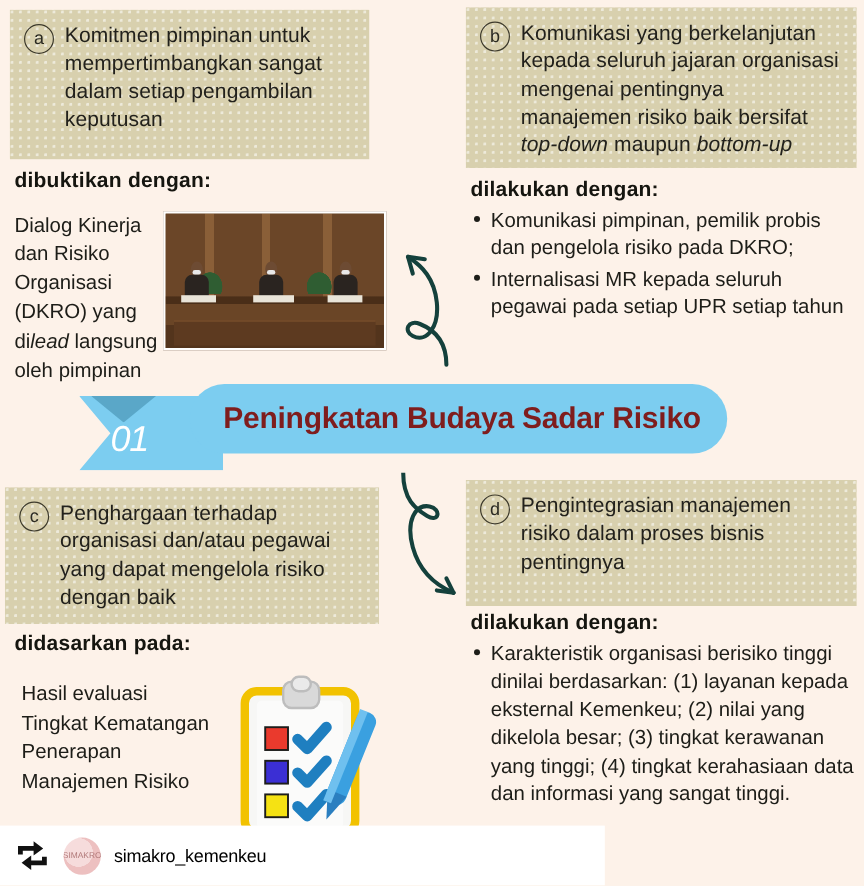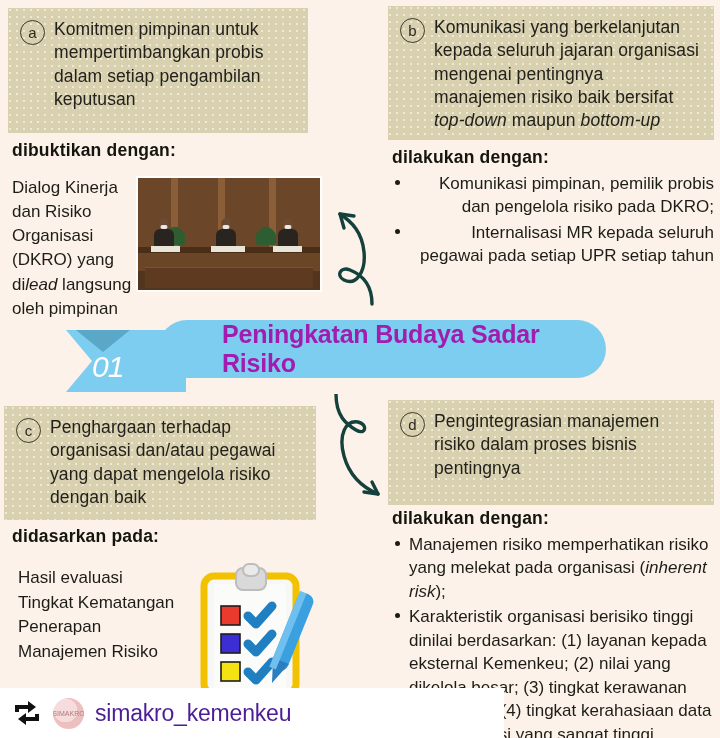--- a/index.html
+++ b/index.html
@@ -120,51 +120,51 @@
     font-size:30px;font-weight:normal;font-style:italic;color:#ffffff;
     letter-spacing:-1px;
   }
   .banner-pill{
     position:absolute;left:92px;top:0;
     height:58px;width:448px;
     background:#7ccdf0;border-radius:29px;
     display:flex;align-items:center;
   }
   .banner-title{
-    font-size:25px;font-weight:bold;color:#a21caf;
-    margin-left:64px;letter-spacing:-.2px;
+    font-size:25px;font-weight:bold;color:#7f1d1d;
+    margin-left:28px;letter-spacing:-.2px;
   }
 
   
   .arrow{position:absolute;}
 
   
   .clipboard{position:absolute;}
 
   
   .ig-bar{
     position:absolute;left:0;bottom:0;width:504px;height:50px;
     background:#ffffff;display:flex;align-items:center;gap:11px;
     padding-left:12px;box-sizing:border-box;
   }
   .ig-avatar{
     width:31px;height:31px;border-radius:50%;
     background:radial-gradient(circle at 40% 40%, #f6dcdc 0 45%, #edc0c0 46% 100%);
     display:flex;align-items:center;justify-content:center;
     font-size:7px;color:#b07878;overflow:hidden;
   }
-  .ig-name{font-size:23px;color:#4c1d95;letter-spacing:-.2px;}
+  .ig-name{font-size:15px;color:#000000;letter-spacing:-.2px;}
 </style>
 </head>
 <body>
 
 <div class="stamp" style="left:8px;top:8px;width:300px;height:125px;">
   <div class="stamp-inner">
     <div class="letter">a</div>
-    <div class="stamp-text">Komitmen pimpinan untuk mempertimbangkan probis dalam setiap pengambilan keputusan</div>
+    <div class="stamp-text">Komitmen pimpinan untuk mempertimbangkan sangat dalam setiap pengambilan keputusan</div>
   </div>
 </div>
 
 <div class="sub-head" style="left:12px;top:140px;">dibuktikan dengan:</div>
 
 <div class="body-text" style="left:12px;top:176px;width:128px;">
   <span>Dialog Kinerja dan Risiko Organisasi (DKRO) yang di</span><i>lead</i><span> langsung oleh pimpinan</span>
 </div>
 
 <div class="photo" style="left:136px;top:176px;width:186px;height:116px;">
@@ -197,21 +197,21 @@
   <div class="stamp-inner">
     <div class="letter">b</div>
     <div class="stamp-text">
       <span>Komunikasi yang berkelanjutan kepada seluruh jajaran organisasi mengenai pentingnya manajemen risiko baik bersifat </span><i>top-down</i><span> maupun </span><i>bottom-up</i>
     </div>
   </div>
 </div>
 
 <div class="sub-head" style="left:392px;top:147px;">dilakukan dengan:</div>
 
-<ul class="bullets" style="left:392px;top:172px;width:322px;text-align:right;">
+<ul class="bullets" style="left:392px;top:172px;width:322px;">
   <li>Komunikasi pimpinan, pemilik probis dan pengelola risiko pada DKRO;</li>
   <li>Internalisasi MR kepada seluruh pegawai pada setiap UPR setiap tahun</li>
 </ul>
 
 <svg class="arrow" style="left:326px;top:186px;" width="80" height="120" viewBox="0 0 80 120">
   <path d="M46 118 C 46 96, 34 88, 24 84 C 14 80, 10 90, 18 94 C 30 100, 40 86, 38 66 C 36 46, 26 36, 14 28" fill="none" stroke="#14413c" stroke-width="3.4" stroke-linecap="round"></path>
   <path d="M14 28 L 18 42 M14 28 L 28 30" fill="none" stroke="#14413c" stroke-width="3.4" stroke-linecap="round"></path>
 </svg>
 
 <div class="banner-wrap" style="left:66px;top:320px;width:570px;height:80px;">
@@ -261,23 +261,20 @@
 <div class="stamp" style="left:388px;top:400px;width:326px;height:105px;">
   <div class="stamp-inner">
     <div class="letter">d</div>
     <div class="stamp-text">Pengintegrasian manajemen risiko dalam proses bisnis pentingnya</div>
   </div>
 </div>
 
 <div class="sub-head" style="left:392px;top:508px;">dilakukan dengan:</div>
 
 <ul class="bullets" style="left:392px;top:533px;width:322px;">
-  <li>
-    <span>Manajemen risiko memperhatikan risiko yang melekat pada organisasi (</span><i>inherent risk</i><span>);</span>
-  </li>
   <li>Karakteristik organisasi berisiko tinggi dinilai berdasarkan: (1) layanan kepada eksternal Kemenkeu; (2) nilai yang dikelola besar; (3) tingkat kerawanan yang tinggi; (4) tingkat kerahasiaan data dan informasi yang sangat tinggi.</li>
 </ul>
 
 <div class="ig-bar">
   <svg width="30" height="26" viewBox="0 0 30 26">
     <path d="M3 12 L3 5 L16 5 L16 1 L24 7 L16 13 L16 9 L7 9 L7 12 Z" fill="#111"></path>
     <path d="M27 14 L27 21 L14 21 L14 25 L6 19 L14 13 L14 17 L23 17 L23 14 Z" fill="#111"></path>
   </svg>
   <div class="ig-avatar">
     <span>SIMAKRO</span>

